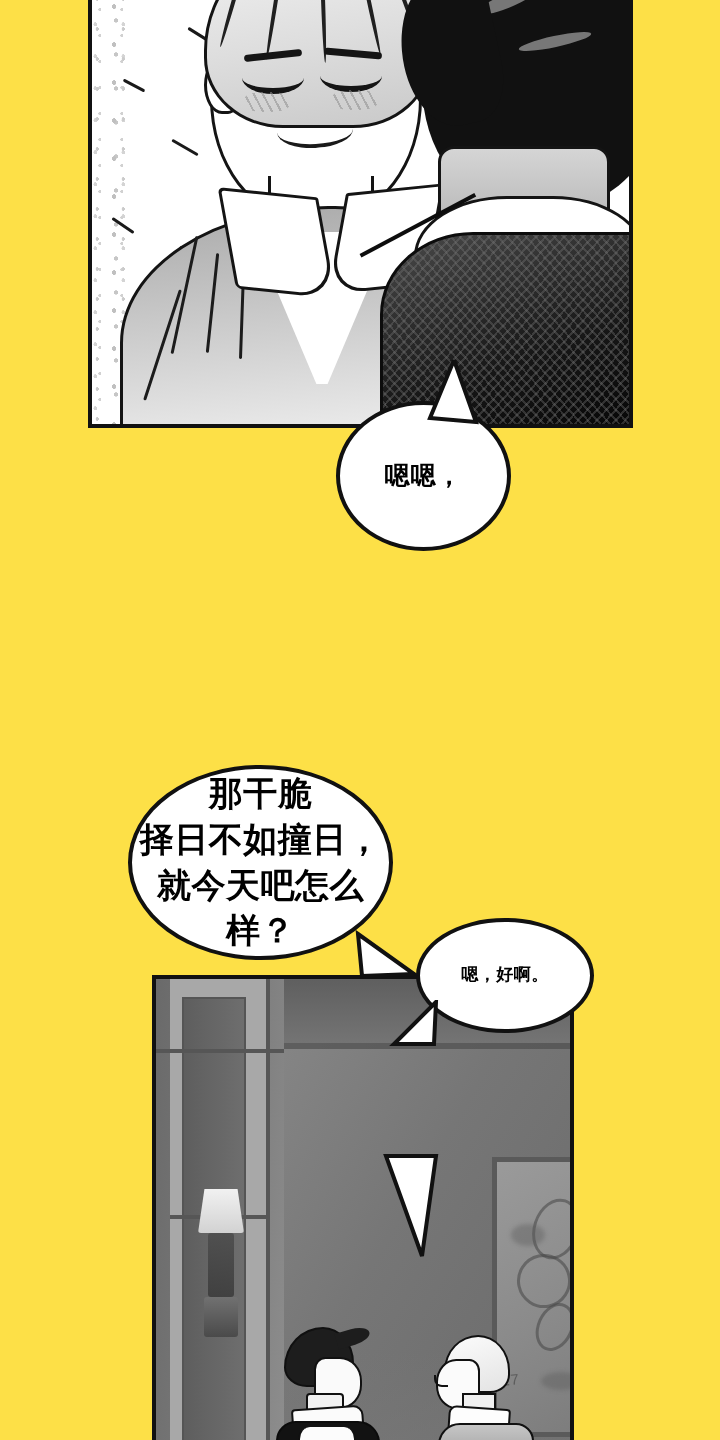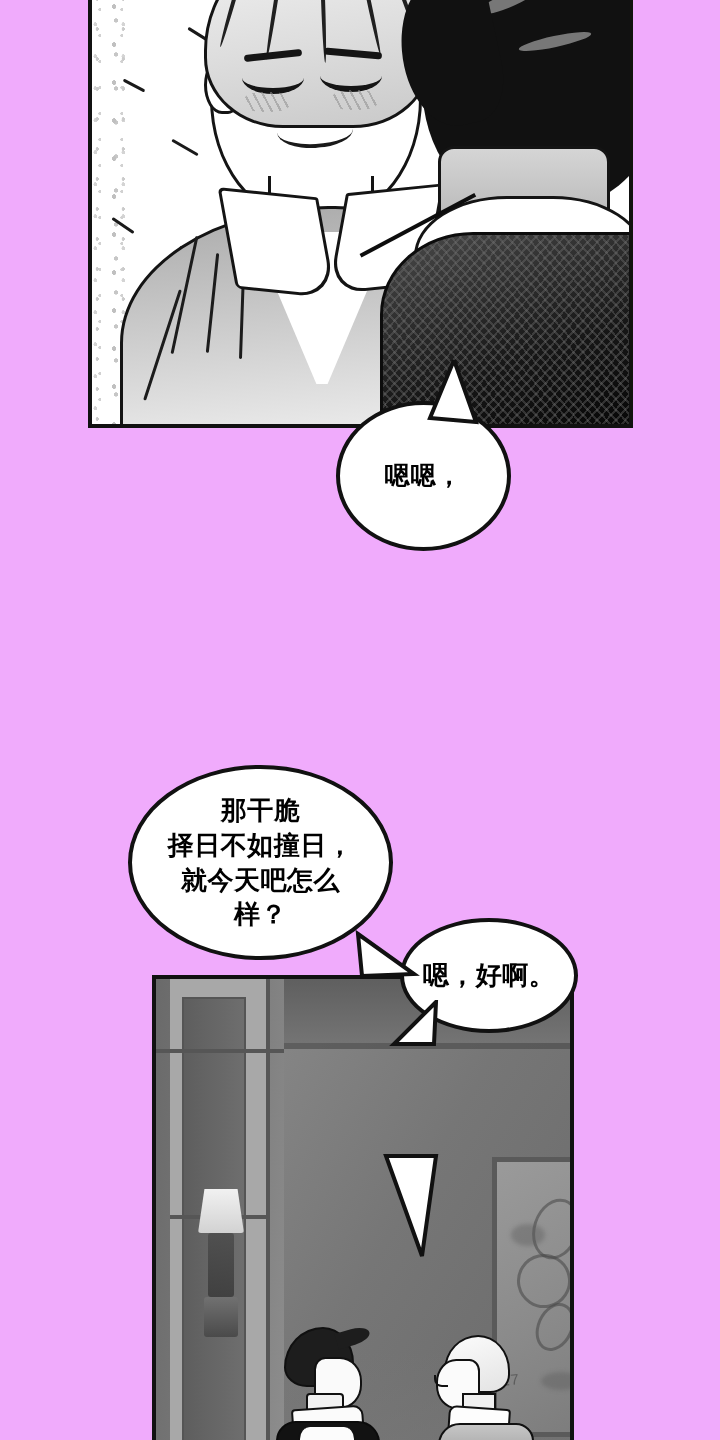--- a/index.html
+++ b/index.html
@@ -7,21 +7,21 @@
     padding: 0;
     background: #ffffff;
   }
   body {
     font-family: "Liberation Sans", sans-serif;
   }
   #page {
     position: relative;
     width: 720px;
     height: 1440px;
-    background: #f0abfc;
+    background: #fde047;
     overflow: hidden;
   }
 
   
   .panel {
     position: absolute;
     overflow: hidden;
     border: 4px solid #111111;
     box-sizing: border-box;
     background: #ffffff;
@@ -464,28 +464,28 @@
   #bubble1 {
     left: 336px; top: 401px;
     width: 175px; height: 150px;
     font-size: 25px;
     letter-spacing: 1px;
     z-index: 6;
   }
   #bubble2 {
     left: 128px; top: 765px;
     width: 265px; height: 195px;
-    font-size: 26px;
+    font-size: 34px;
     letter-spacing: .5px;
     z-index: 6;
   }
   #bubble3 {
-    left: 400px; top: 918px;
+    left: 416px; top: 918px;
     width: 178px; height: 115px;
-    font-size: 26px;
+    font-size: 17px;
     letter-spacing: .5px;
     z-index: 7;
   }
   #bubble4 {
     left: 243px; top: 1032px;
     width: 250px; height: 145px;
     font-size: 27px;
     letter-spacing: .5px;
     z-index: 8;
   }

